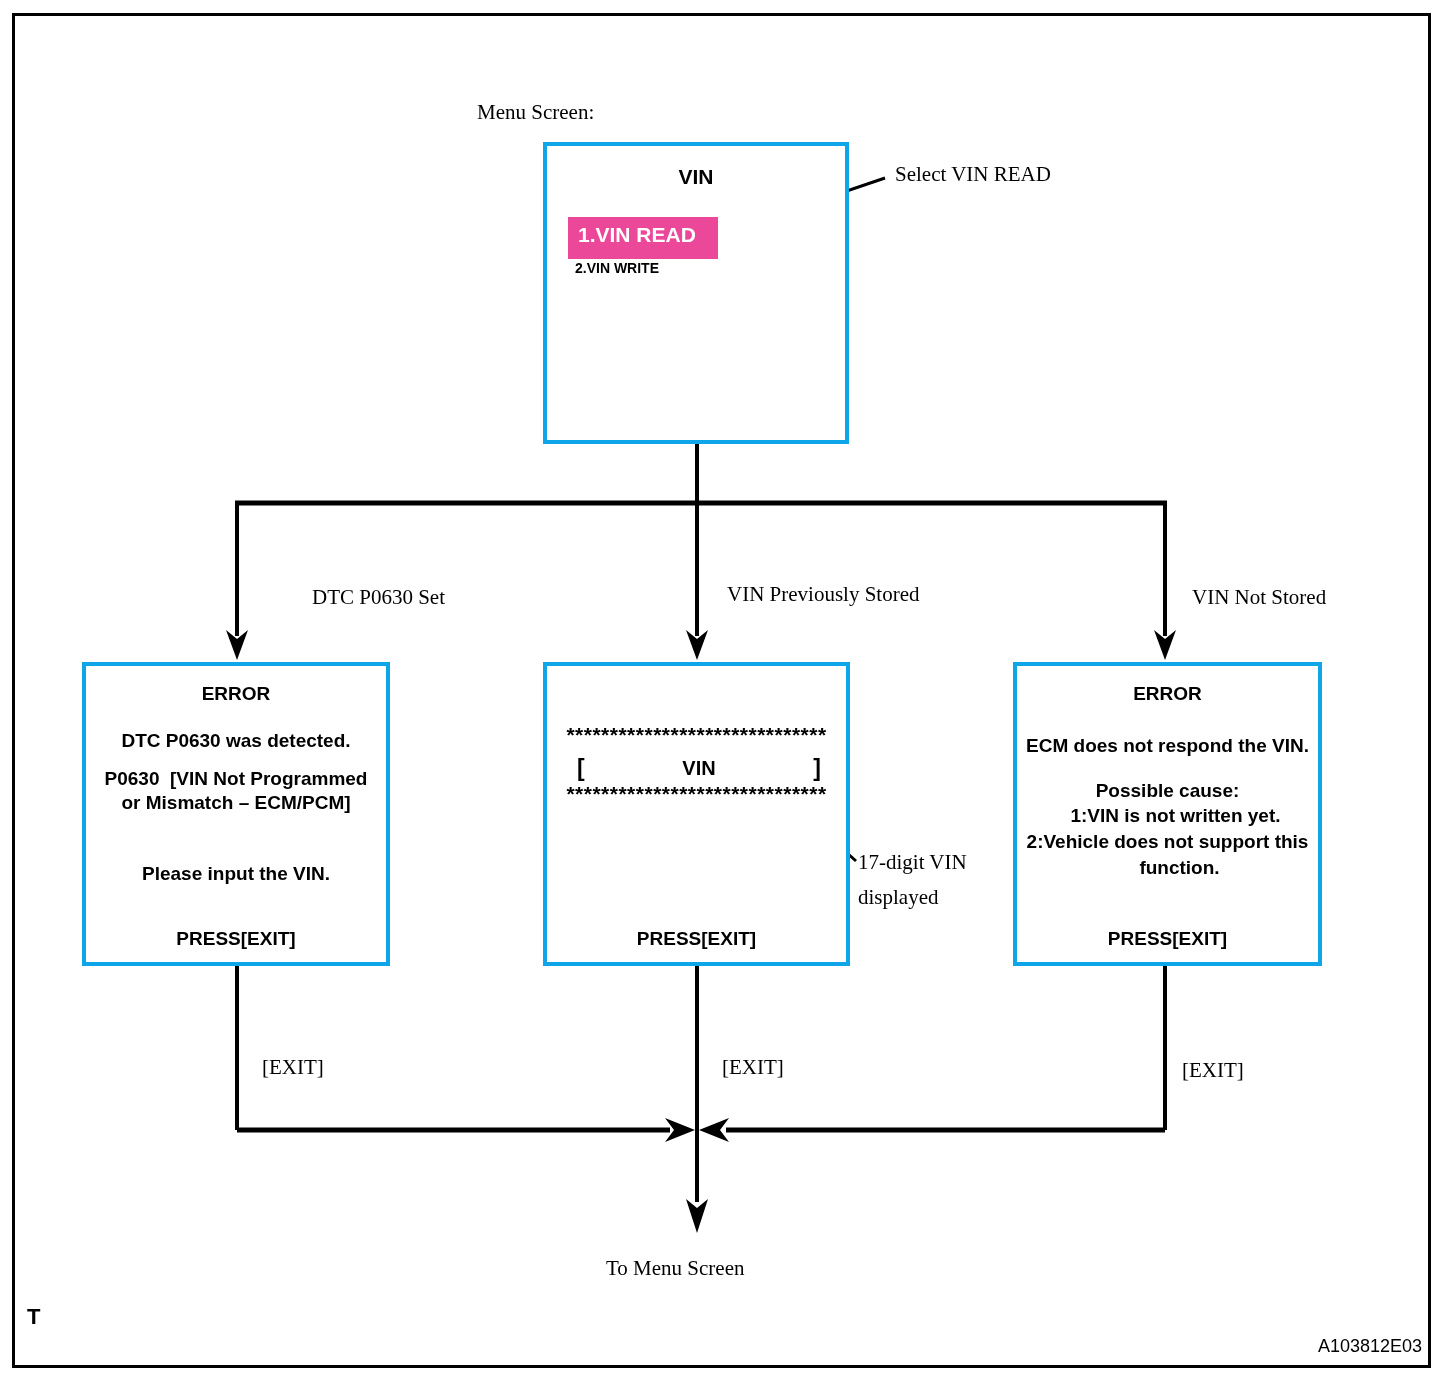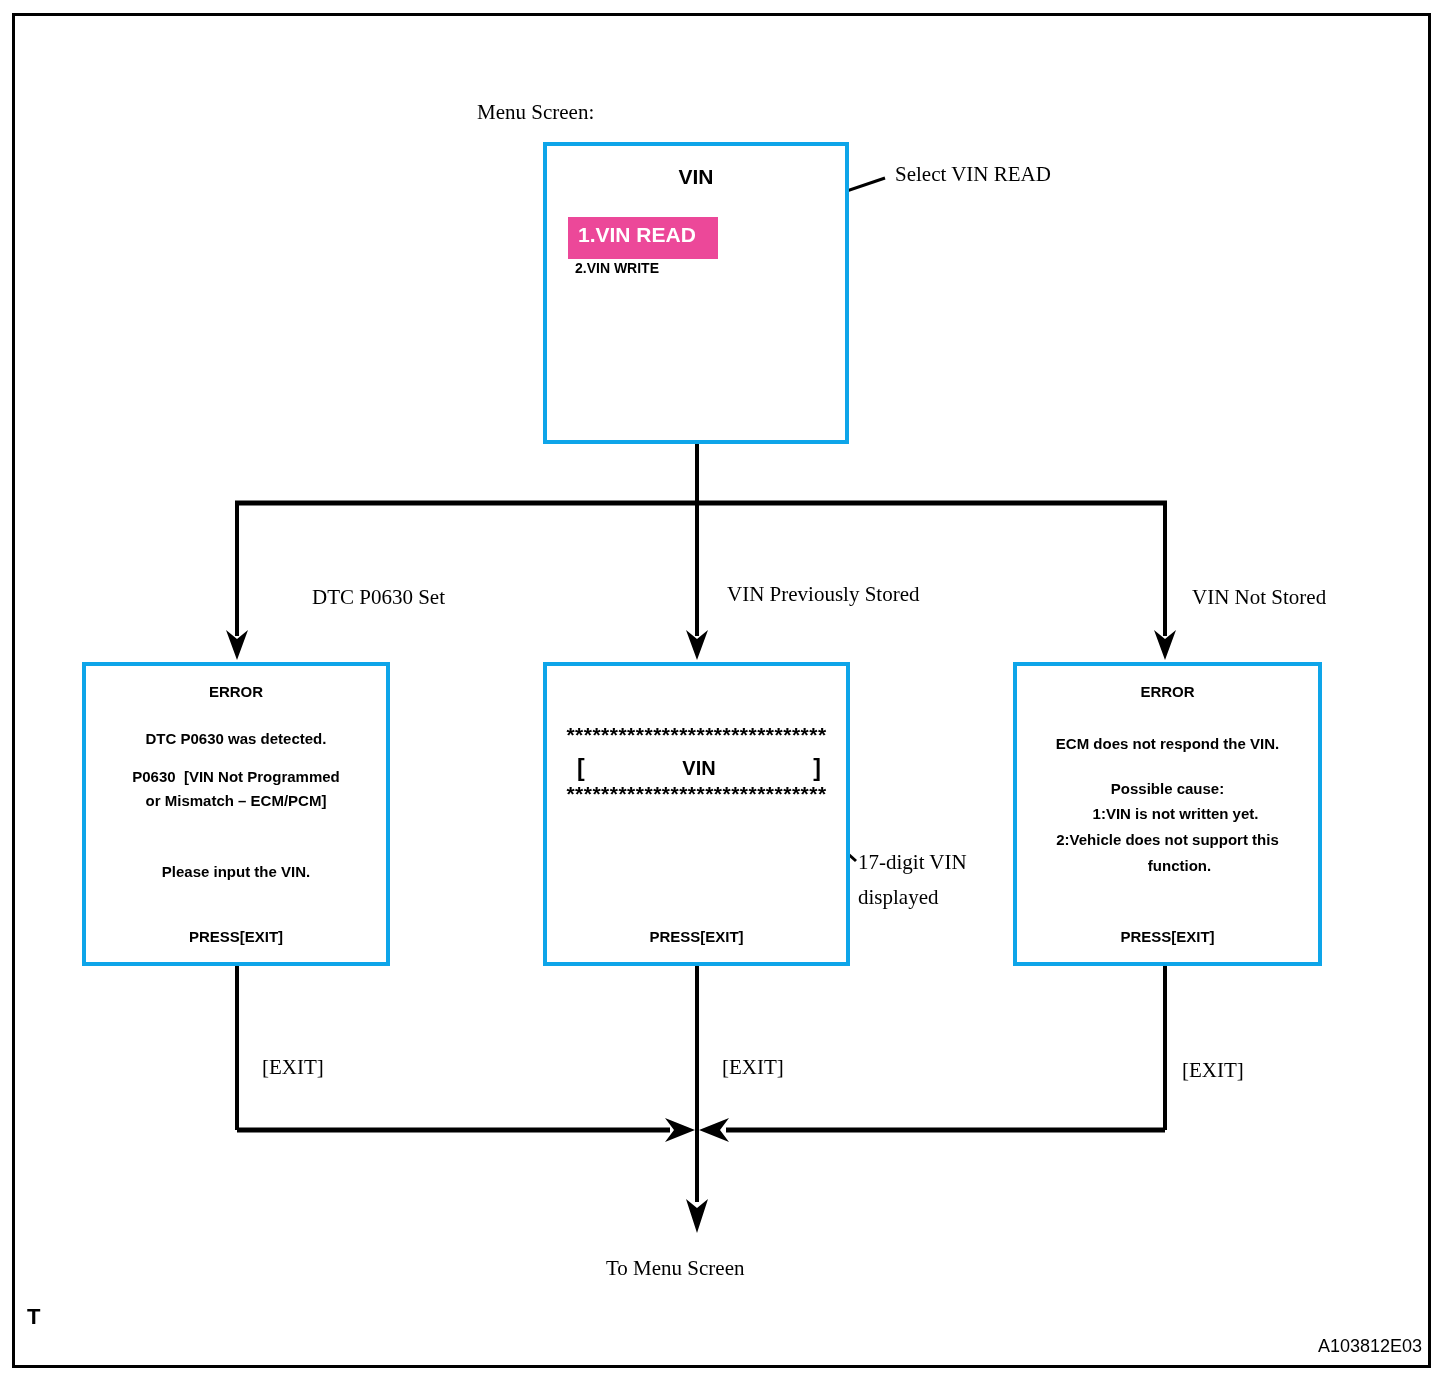--- a/index.html
+++ b/index.html
@@ -11,21 +11,21 @@
   .frame{
     position:absolute;left:12px;top:13px;width:1419px;height:1355px;
     border:3px solid #000;box-sizing:border-box;
   }
   .lbl{position:absolute;font-size:21px;line-height:1.15;white-space:nowrap;font-family:Liberation Serif, serif;}
   .box{
     position:absolute;border:4px solid #0ea5e9;box-sizing:border-box;background:#fff;
   }
   .s{
     position:absolute;left:0;right:0;text-align:center;
-    font-weight:bold;font-size:15px;line-height:1.2;white-space:pre;
+    font-weight:bold;font-size:19px;line-height:1.2;white-space:pre;
   }
   .menu-title{top:18px;font-size:21px;}
   .hl{
     position:absolute;left:21px;top:71px;width:150px;height:42px;background:#ec4899;
   }
   .hl span{
     display:block;color:#fff;font-weight:bold;font-size:21px;line-height:36px;
     padding-left:10px;white-space:nowrap;
   }
   .menu-item2{

